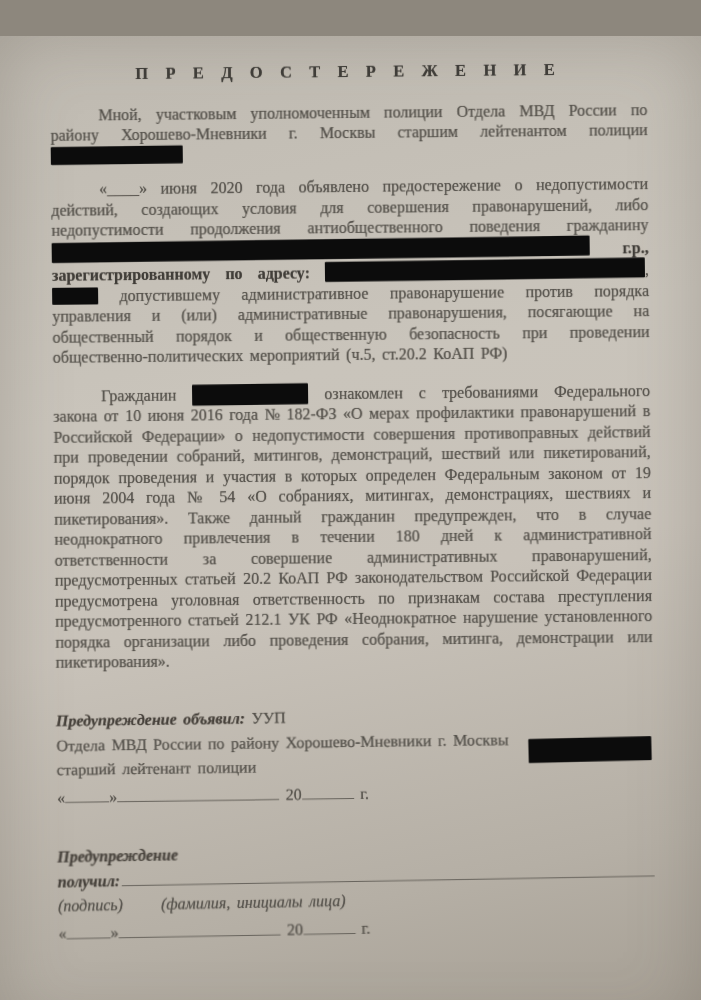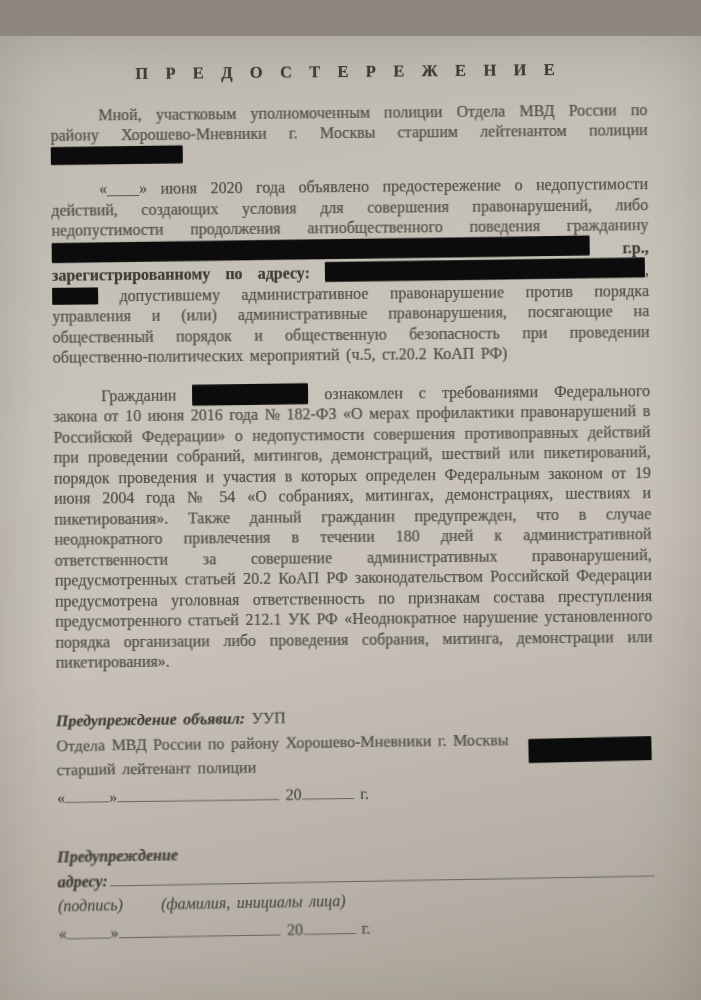--- a/index.html
+++ b/index.html
@@ -82,21 +82,21 @@
       <div class="redact r6"></div>
       <div><b class="bi">Предупреждение объявил:</b><span> УУП</span></div>
       <div>Отдела МВД России по району Хорошево-Мневники г. Москвы</div>
       <div>старший лейтенант полиции</div>
       <div class="dateline"><span>«</span><span class="ul ul-q"></span><span>»</span><span class="ul ul-mid"></span> <span>20</span><span class="ul ul-yr"></span> <span>г.</span></div>
     </div>
 
     <div class="footer f2">
       <div><b class="bi">Предупреждение</b></div>
       <div class="gotline">
-          <b class="bi">адресу:</b>
+          <b class="bi">получил:</b>
           <span class="ul-long"></span>
         </div>
       <div class="hints"><span>(подпись)</span><span class="h2">(фамилия, инициалы лица)</span></div>
       <div class="dateline"><span>«</span><span class="ul ul-q"></span><span>»</span><span class="ul ul-mid"></span> <span>20</span><span class="ul ul-yr"></span> <span>г.</span></div>
     </div>
 
   </div>
   <div class="table-edge"></div>
 </div>
 

